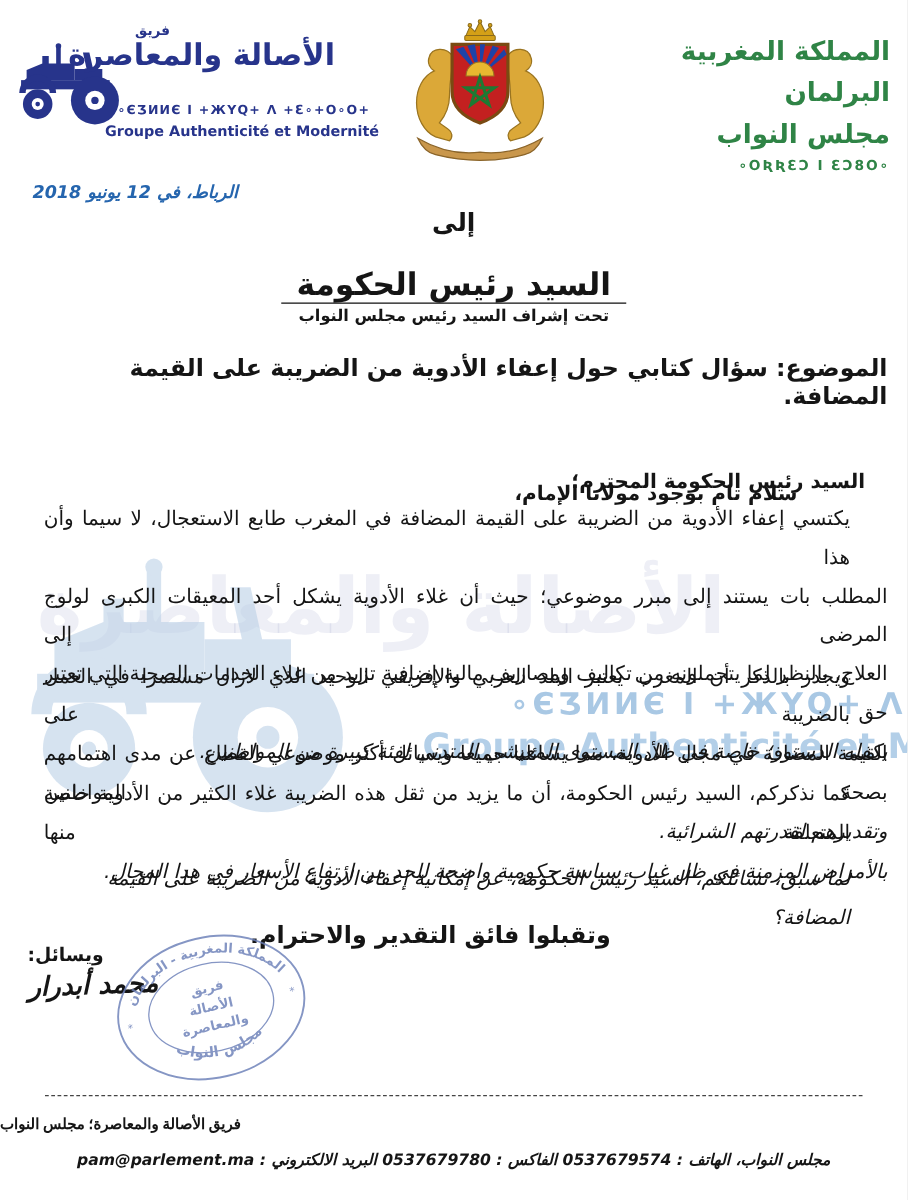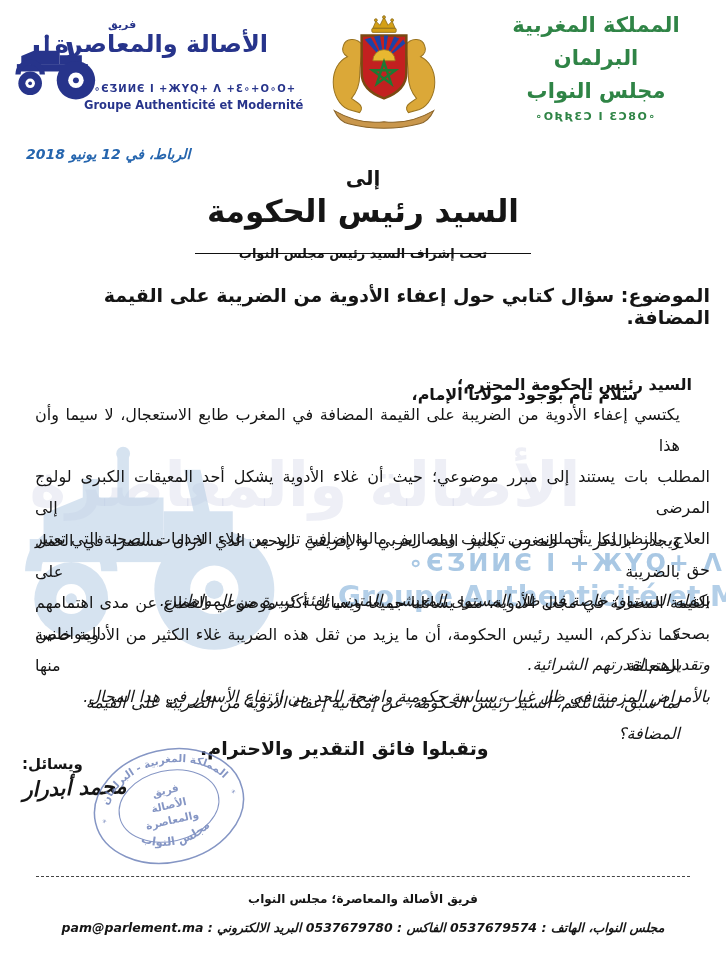--- a/index.html
+++ b/index.html
@@ -22,52 +22,52 @@
   .pam-block{position:absolute;left:8px;top:14px;width:268px;height:110px;}
   .pam-tractor{position:absolute;left:0;top:10px;width:96px;height:92px;color:#27348b;}
   .pam-team{position:absolute;left:100px;top:4px;font-size:11px;font-weight:bold;color:#27348b;}
   .pam-title{position:absolute;left:92px;top:16px;width:168px;text-align:center;direction:rtl;
     font-size:24px;font-weight:bold;color:#27348b;white-space:nowrap;}
   .pam-tif{position:absolute;left:86px;top:69px;width:175px;text-align:center;font-size:10px;
     font-weight:bold;color:#27348b;letter-spacing:1px;white-space:nowrap;}
   .pam-fr{position:absolute;left:76px;top:84px;width:190px;text-align:center;font-size:11.5px;
     font-weight:bold;color:#27348b;white-space:nowrap;}
   .coa{position:absolute;left:318px;top:12px;width:132px;height:122px;}
-  .kingdom-block{position:absolute;right:14px;top:9px;width:232px;text-align:center;direction:rtl;}
+  .kingdom-block{position:absolute;right:14px;top:25px;width:232px;direction:rtl;}
   .k-line{font-size:21px;font-weight:bold;color:#2f8446;line-height:33px;}
   .k-tif{font-size:11px;font-weight:bold;color:#2f8446;letter-spacing:1.5px;margin-top:2px;}
   
   .date-line{position:absolute;left:26px;top:146px;font-size:14px;font-weight:bold;font-style:italic;
     color:#2565ae;direction:rtl;white-space:nowrap;}
   .center-abs{position:absolute;left:0;right:0;text-align:center;direction:rtl;}
   .to-line{top:166px;font-size:20px;font-weight:bold;}
   .recipient-line{top:193px;}
-  .recipient-line span{display:inline-block;font-size:31px;font-weight:bold;
-    border-bottom:1.5px solid #111;padding:0 12px 24px;}
+  .recipient-line span{display:inline-block;font-size:25px;font-weight:bold;
+    border-bottom:1.5px solid #111;padding:0 12px 0;margin-top:20px;}
   .via-line{top:246px;font-size:13px;font-weight:bold;}
   .subject-line{position:absolute;right:16px;left:20px;top:284px;text-align:right;direction:rtl;
     font-size:19px;font-weight:bold;}
   .greet1{position:absolute;right:88px;top:345px;font-size:16px;font-weight:bold;direction:rtl;margin-top:40px;}
   .greet2{position:absolute;right:34px;top:375px;font-size:16px;font-weight:bold;direction:rtl;}
   
   .p{position:absolute;right:16px;left:20px;font-size:16px;line-height:31px;direction:rtl;margin-left:15px;}
   #p1{top:399px;}#p2{top:525px;}#p3{top:619px;}#p4{top:687px;}
   .jl{text-align:justify;text-align-last:justify;}
   .fl{padding-right:30px;}
   .ll{text-align:right;font-style:italic;}
   .closing-line{position:absolute;left:200px;top:737px;font-size:19px;font-weight:bold;direction:rtl;}
   
   .sig-label{position:absolute;left:22px;top:755px;font-size:15px;font-weight:bold;direction:rtl;}
   .sig-name{position:absolute;left:12px;top:776px;width:125px;text-align:center;font-size:21px;
     font-weight:bold;font-style:italic;direction:rtl;transform:rotate(-2deg);}
   .stamp{position:absolute;left:86px;top:744px;width:166px;height:124px;transform:rotate(-13deg);opacity:.82;}
   
   .dash-sep{position:absolute;left:36px;right:36px;top:876px;border-top:1.5px dashed #444;height:0;}
-  .footer1{position:absolute;left:0;right:0;top:892px;text-align:center;direction:rtl;
-    font-size:12px;font-weight:bold;}
+  .footer1{position:absolute;left:0;right:0;top:892px;text-align:left;direction:rtl;
+    font-size:12px;font-weight:bold;font-family:Liberation Serif, serif;}
   .footer2{position:absolute;left:0;right:0;top:920px;text-align:center;direction:rtl;
     font-size:12.5px;font-weight:bold;font-style:italic;}
 </style>
 </head>
 <body>
 
 <svg width="0" height="0" style="position:absolute" aria-hidden="true">
   <defs>
     <g id="tractor-shape" fill="currentColor">
       <rect x="50" y="6" width="5" height="22"></rect>

